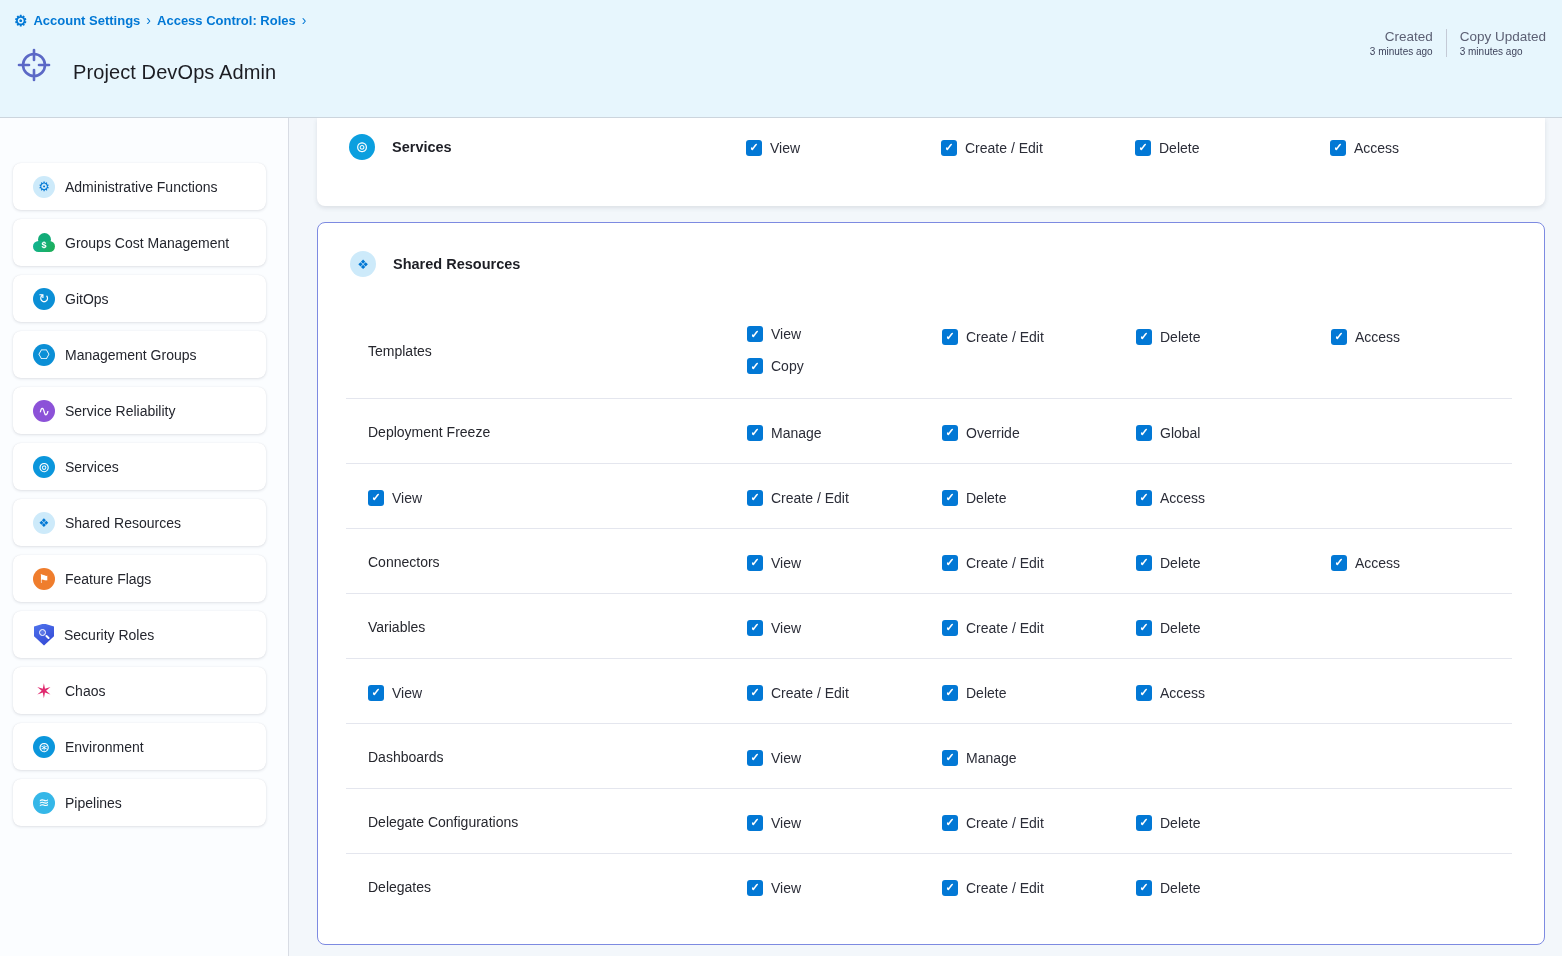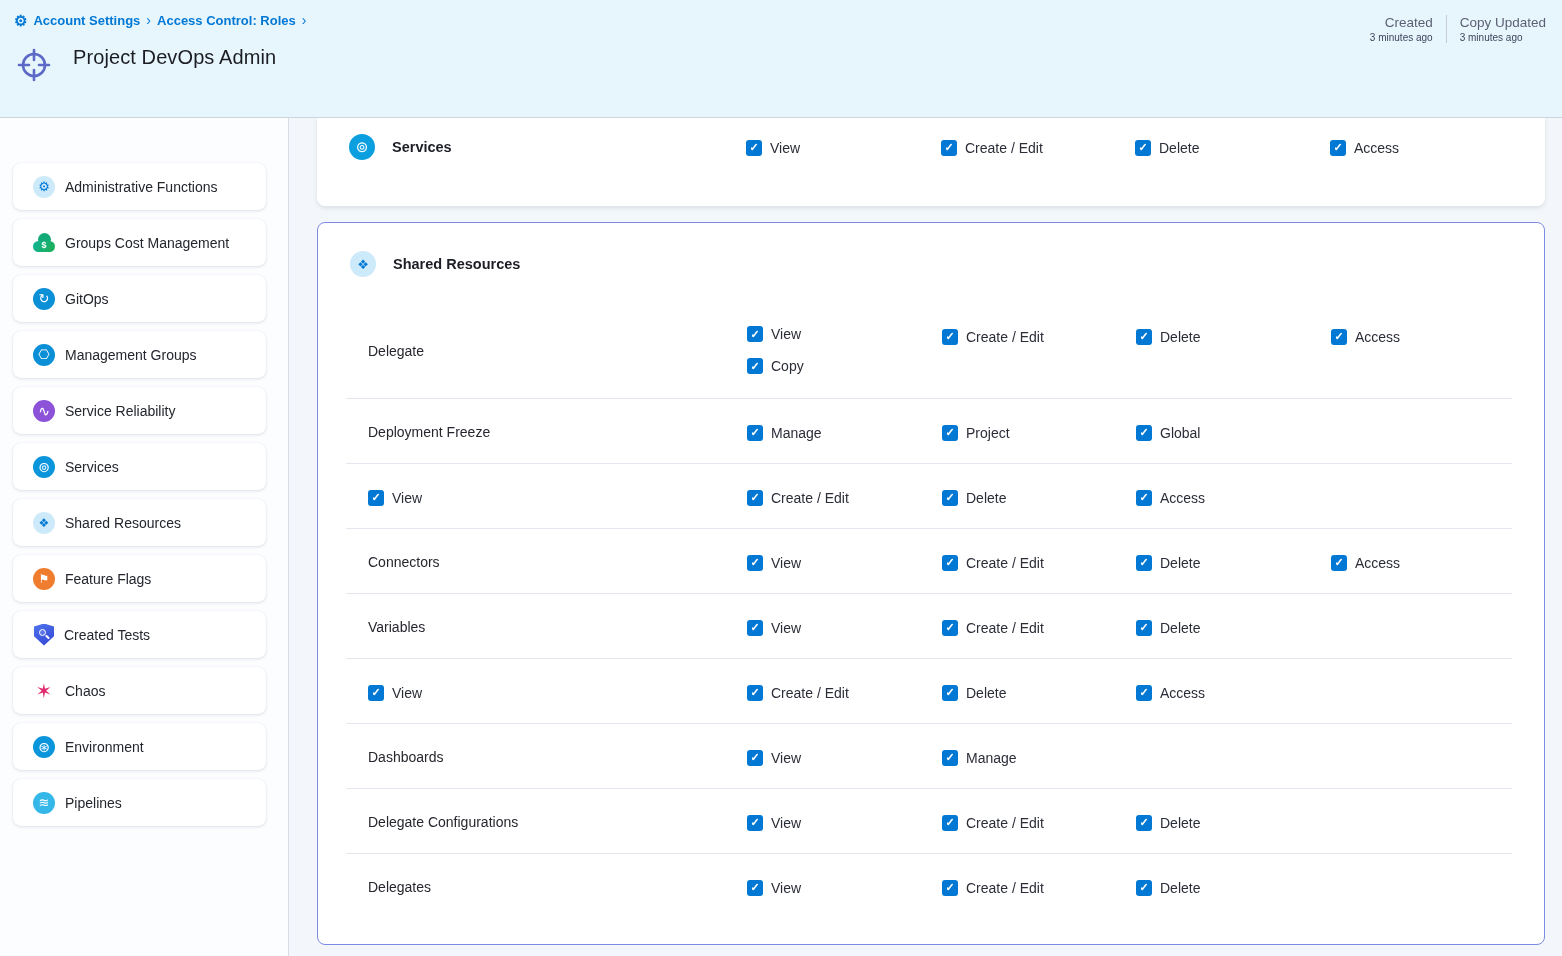--- a/index.html
+++ b/index.html
@@ -3,23 +3,23 @@
 <meta charset="utf-8">
 <style>
   html,body{margin:0;padding:0}
   body{width:1562px;height:956px;overflow:hidden;background:#f3f7fb;font-family:"Liberation Sans",sans-serif;-webkit-font-smoothing:antialiased}
   
   .header{position:relative;height:118px;background:#e7f6fd;border-bottom:1px solid #ccd5dd;box-sizing:border-box}
   .breadcrumb{position:absolute;left:14px;top:12px;display:flex;align-items:center;gap:6px;font-size:13px;font-weight:600;color:#0278d5}
   .bc-gear{font-size:15px;line-height:1;color:#0278d5}
   .breadcrumb a{color:#0278d5;text-decoration:none;cursor:pointer}
   .bc-sep{font-weight:400;font-size:14px;color:#0278d5}
-  .title-row{position:absolute;left:15px;top:46px;display:flex;align-items:flex-start;gap:20px}
+  .title-row{position:absolute;left:15px;top:46px;display:flex;align-items:flex-end;gap:20px}
   .page-title{margin:0;font-size:20px;font-weight:500;color:#1c1d23;letter-spacing:.1px}
-  .meta{position:absolute;top:15px;right:16px;display:flex;gap:13px}
+  .meta{position:absolute;top:29px;right:16px;display:flex;gap:13px}
   .meta-col{display:flex;flex-direction:column;gap:2px}
   .meta-col.right{text-align:right}
   .meta-label{font-size:13.5px;color:#5b5f73}
   .meta-value{font-size:10px;color:#3f445c}
   .meta-divider{width:1px;background:#c4cad6}
   
   .body{display:flex;height:838px}
   .sidebar{flex:none;width:289px;box-sizing:border-box;background:#fbfdff;border-right:1px solid #d8dce4;padding-top:45px}
   .side-item{width:253px;height:47px;margin:0 0 9px 13px;background:#fff;border-radius:8px;
     box-shadow:0 1px 3px rgba(40,48,70,.13),0 0 1px rgba(40,48,70,.10);
@@ -139,21 +139,21 @@
       </div>
       <div class="side-item">
         <span class="sicon" style="background: rgb(239, 125, 45); color: rgb(255, 255, 255); font-size: 12px;">⚑</span>
         <span class="side-label">Feature Flags</span>
       </div>
       <div class="side-item">
         <span class="sicon shield">
           <span class="mag-ring"></span>
           <span class="mag-tail"></span>
         </span>
-        <span class="side-label">Created Tests</span>
+        <span class="side-label">Security Roles</span>
       </div>
       <div class="side-item">
         <span class="sicon plain" style="color: rgb(224, 41, 110); font-size: 20px;">✶</span>
         <span class="side-label">Chaos</span>
       </div>
       <div class="side-item">
         <span class="sicon" style="background: rgb(11, 150, 220); color: rgb(255, 255, 255); font-size: 14px;">⊛</span>
         <span class="side-label">Environment</span>
       </div>
       <div class="side-item">
@@ -196,21 +196,21 @@
       </div>
     </section>
 
     <section class="shared-card">
       <div class="card-head">
         <span class="bigicon shared-ic">❖</span>
         <span class="card-title">Shared Resources</span>
       </div>
       <div id="perm-rows">
           <div class="perm-row tall">
-            <div class="row-label">Delegate</div>
+            <div class="row-label">Templates</div>
             <div class="cell stack">
               <label class="cb">
                 <span class="box">✓</span>
                 <span class="cb-label">View</span>
               </label>
               <label class="cb">
                 <span class="box">✓</span>
                 <span class="cb-label">Copy</span>
               </label>
             </div>
@@ -228,21 +228,21 @@
               </label></div>
           </div>
           <div class="perm-row">
             <div class="row-label">Deployment Freeze</div>
             <div class="cell"><label class="cb">
                 <span class="box">✓</span>
                 <span class="cb-label">Manage</span>
               </label></div>
             <div class="cell"><label class="cb">
                 <span class="box">✓</span>
-                <span class="cb-label">Project</span>
+                <span class="cb-label">Override</span>
               </label></div>
             <div class="cell"><label class="cb">
                 <span class="box">✓</span>
                 <span class="cb-label">Global</span>
               </label></div>
             <div class="cell"></div>
           </div>
           <div class="perm-row">
             <div class="cell"><label class="cb">
                 <span class="box">✓</span>

